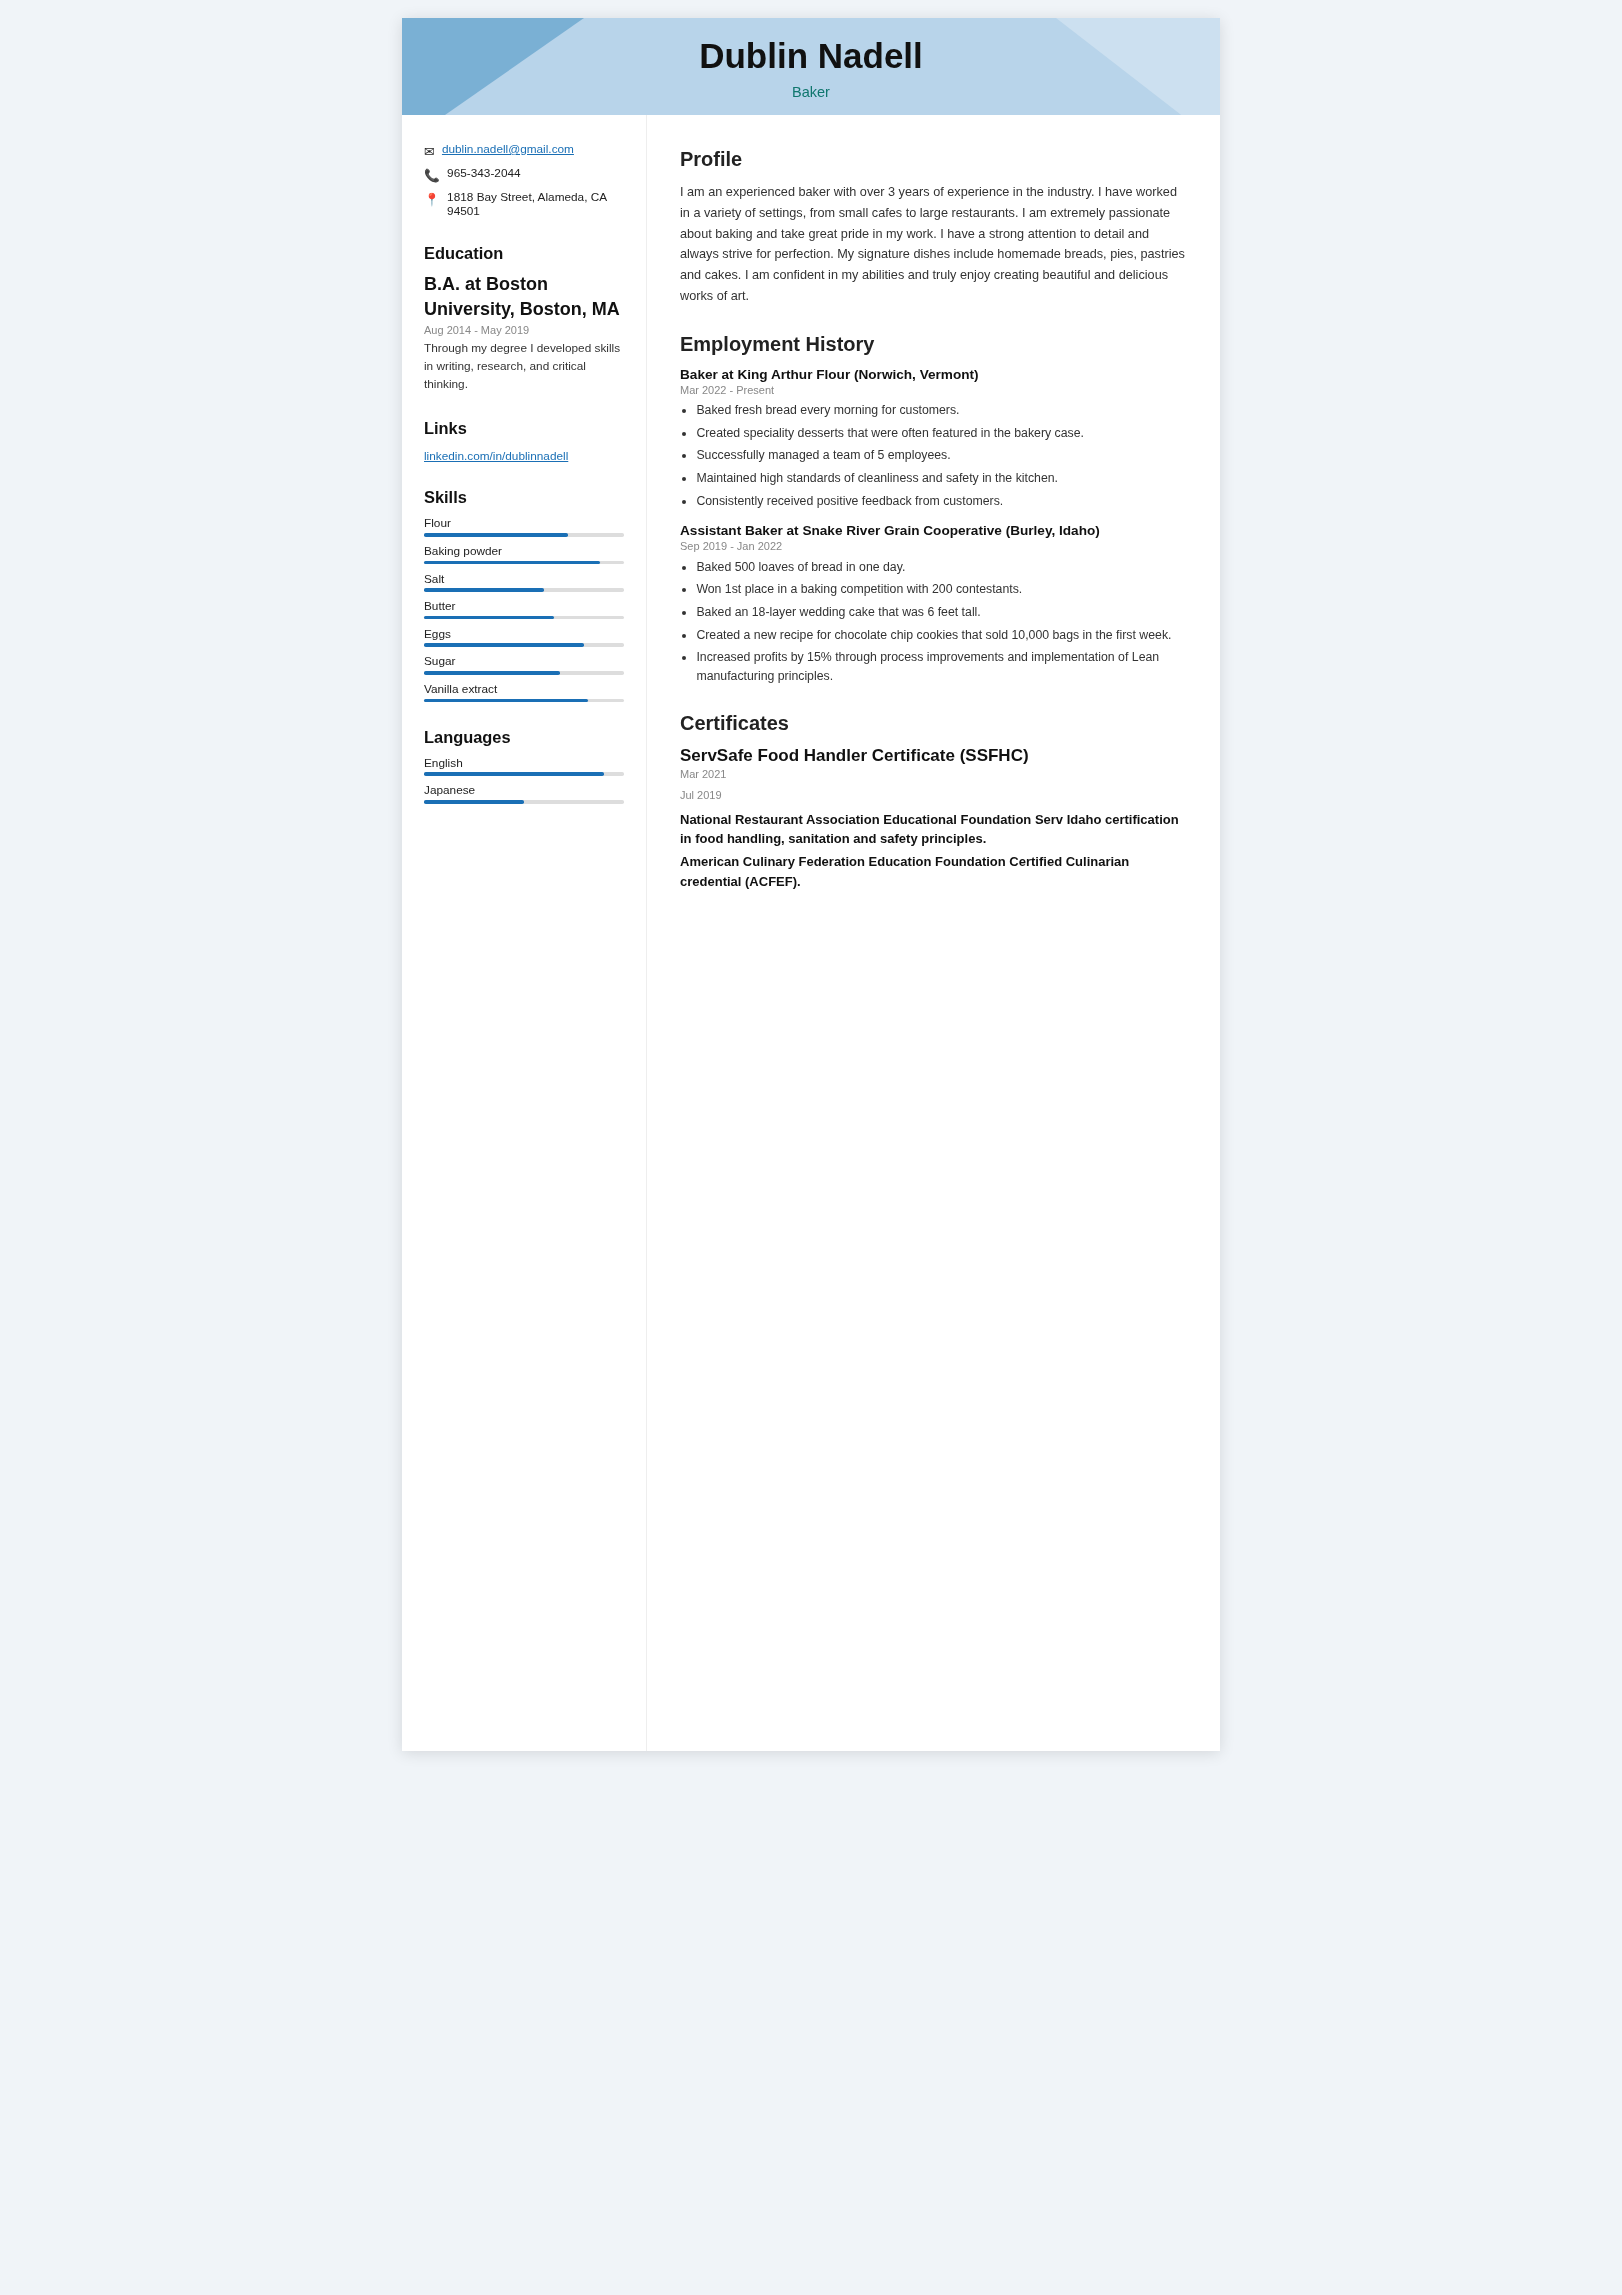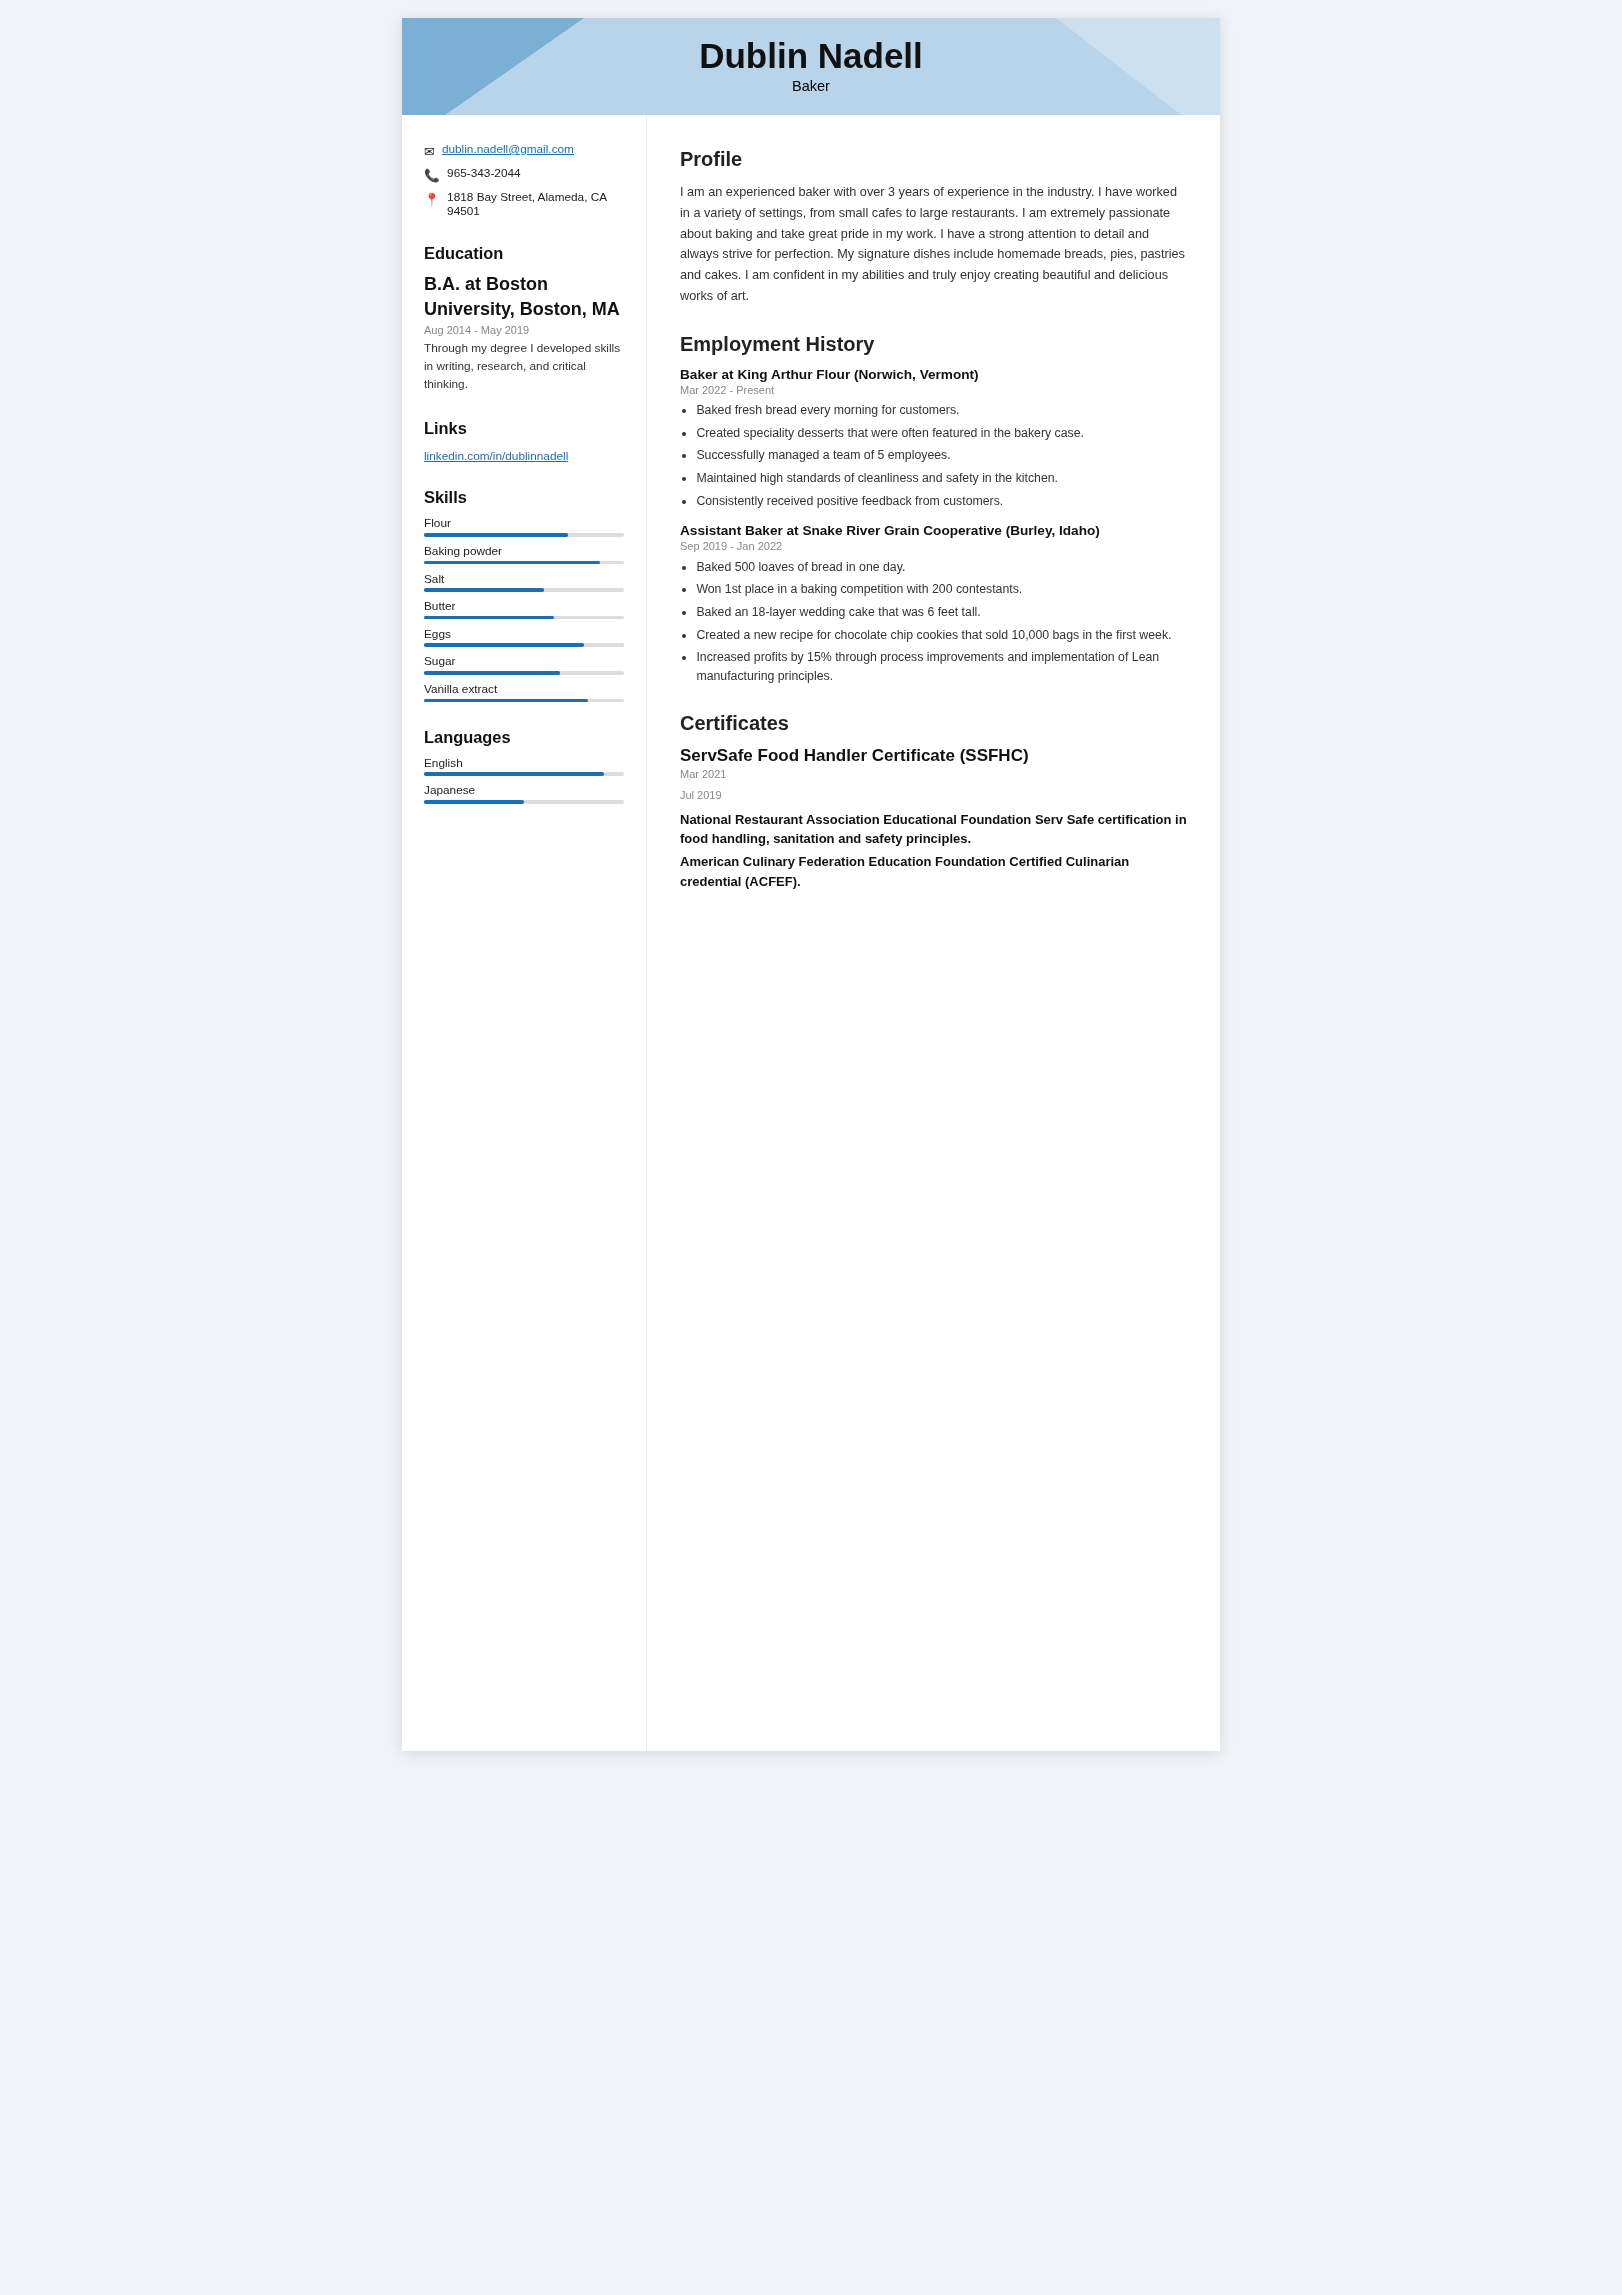--- a/index.html
+++ b/index.html
@@ -55,22 +55,22 @@
       z-index: 10;
     }
     .header-name {
       font-size: 35px;
       font-weight: 900;
       color: #111;
       white-space: nowrap;
     }
     .header-title {
       font-size: 14.5px;
-      color: #000000;
-      margin-top: 2px;
+      color: #0f766e;
+      margin-top: 8px;
     }
     
     .body {
       display: flex;
       min-height: 1636px;
     }
     
     .sidebar {
       width: 245px;
       min-width: 245px;
@@ -344,21 +344,21 @@
             </ul>
           </div>
       </div>
 
       <div class="section">
         <div class="section-title">Certificates</div>
         <div id="certs-container">
             <div class="cert-name">ServSafe Food Handler Certificate (SSFHC)</div>
             <div class="cert-date">Mar 2021</div>
             <div class="cert-date">Jul 2019</div>
-            <div class="cert-desc">National Restaurant Association Educational Foundation Serv Safe certification in food handling, sanitation and safety principles.</div>
+            <div class="cert-desc">National Restaurant Association Educational Foundation Serv Idaho certification in food handling, sanitation and safety principles.</div>
             <div class="cert-desc">American Culinary Federation Education Foundation Certified Culinarian credential (ACFEF).</div>
           </div>
       </div>
 
     </div>
   </div>
 </div>
 
 
 </body></html>

